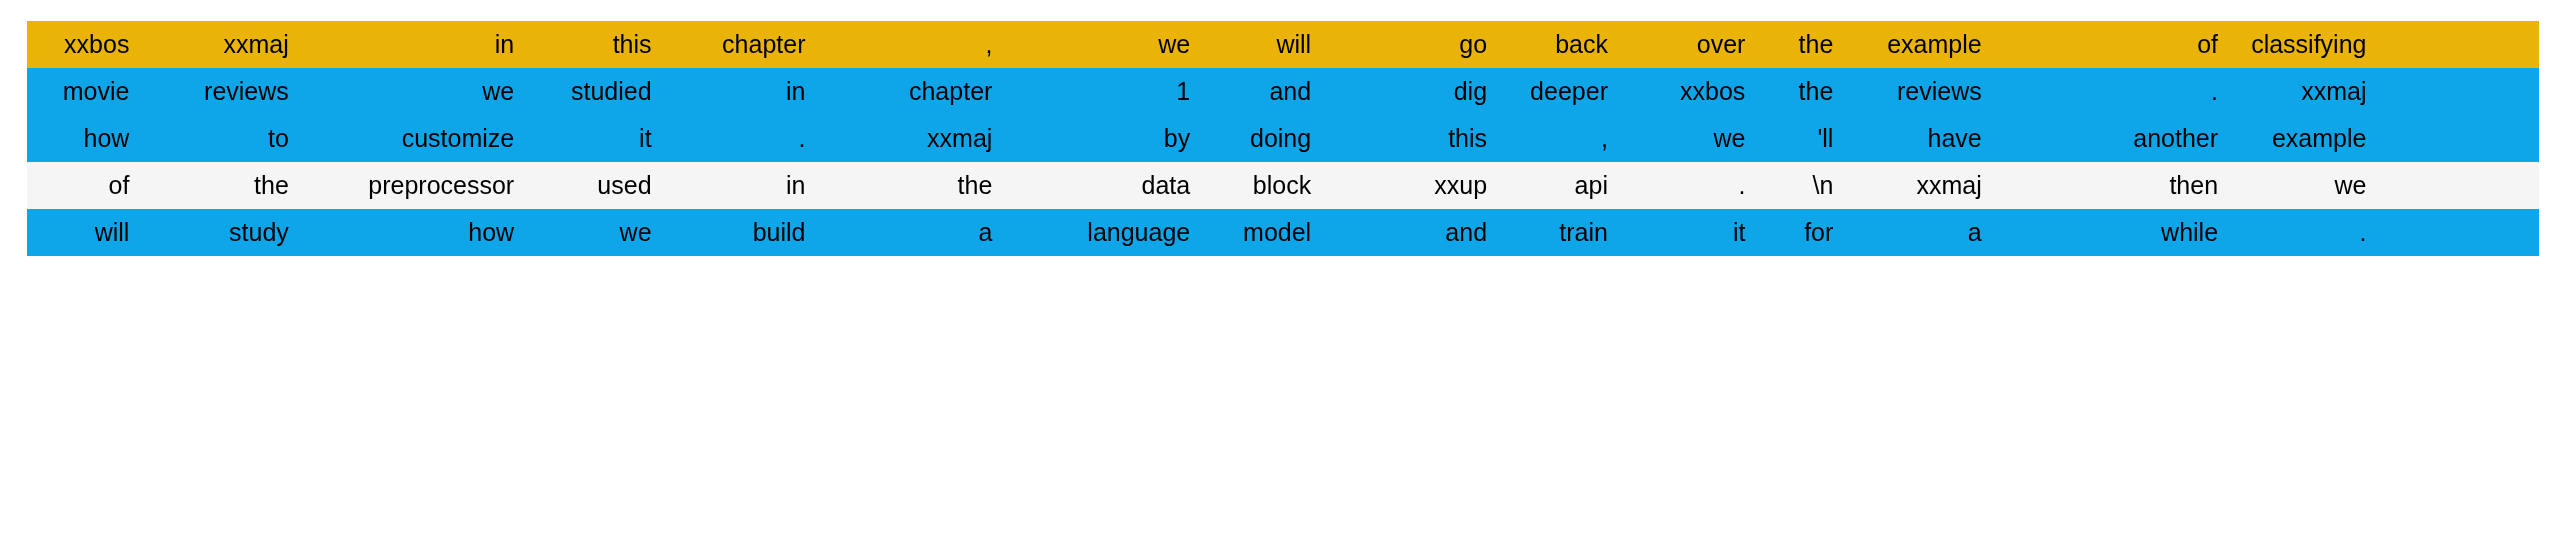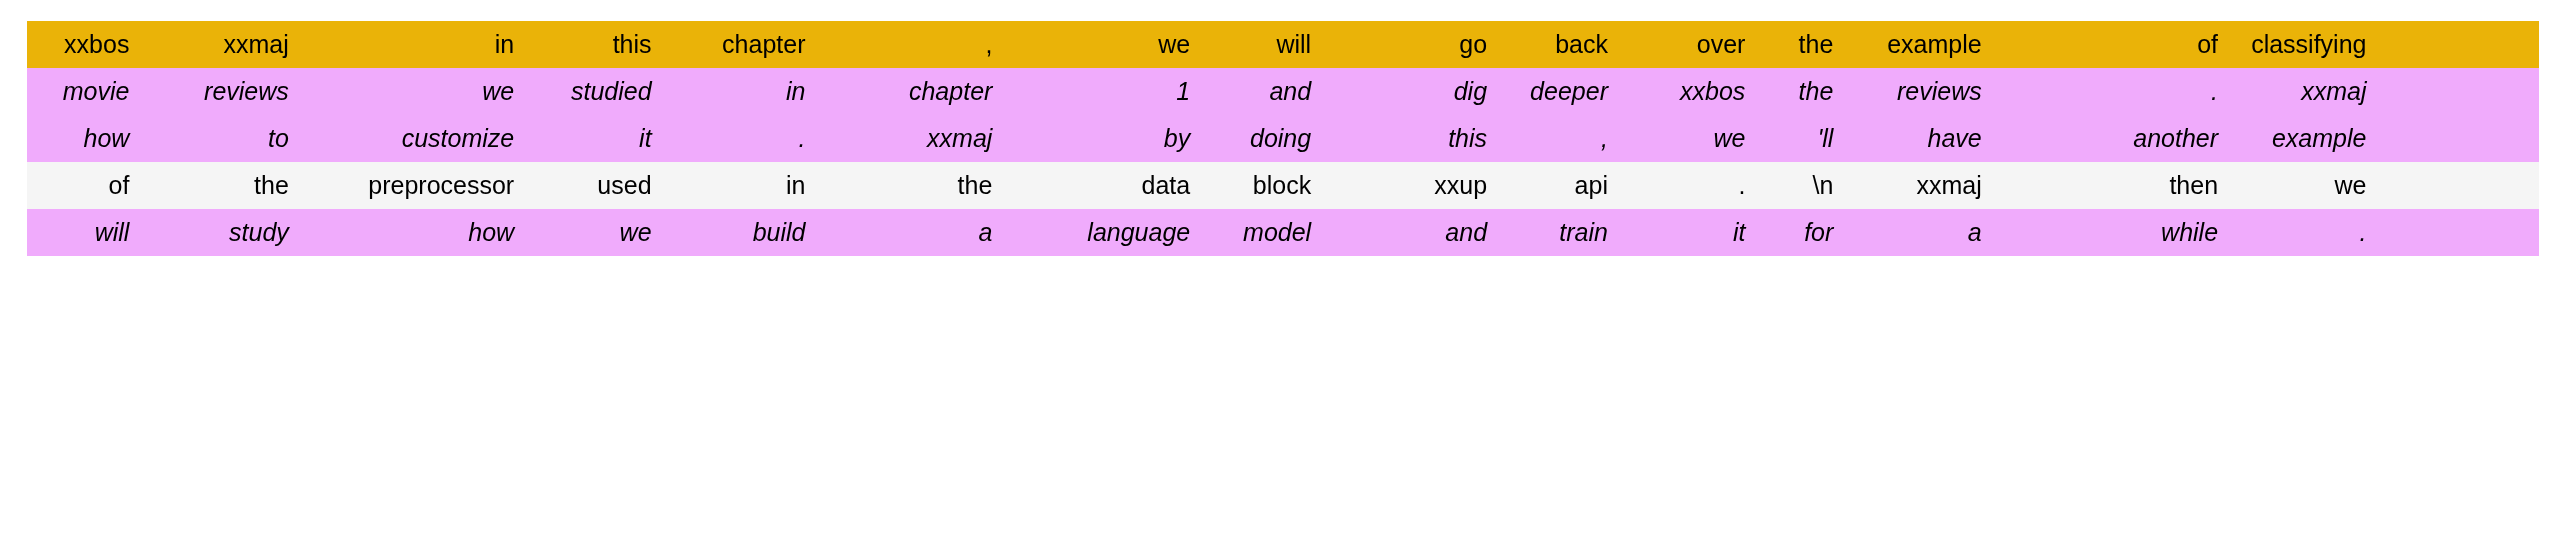--- a/index.html
+++ b/index.html
@@ -28,21 +28,21 @@
     font-size: 25px;
     line-height: 1;
     color: #000000;
     height: 47px;
     padding: 0 13px 0 13px;
     white-space: nowrap;
     overflow: hidden;
     border: none;
   }
   tr.row-highlight { background: #eab308; }
-  tr.row-odd  { background: #f0abfc; font-style: italic; }
+  tr.row-odd  { background: #0ea5e9; }
   tr.row-even { background: #f5f5f5; }
 
   
   col.c0  { width: 105px; }
   col.c1  { width: 145px; }
   col.c2  { width: 205px; }
   col.c3  { width: 125px; }
   col.c4  { width: 140px; }
   col.c5  { width: 170px; }
   col.c6  { width: 180px; }

